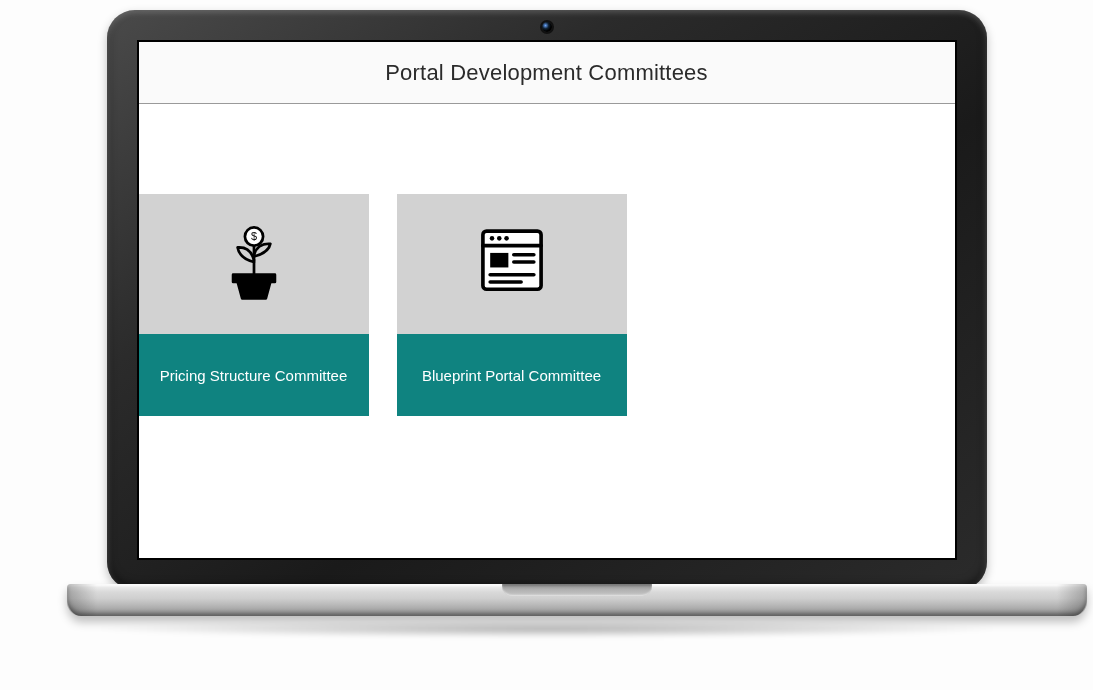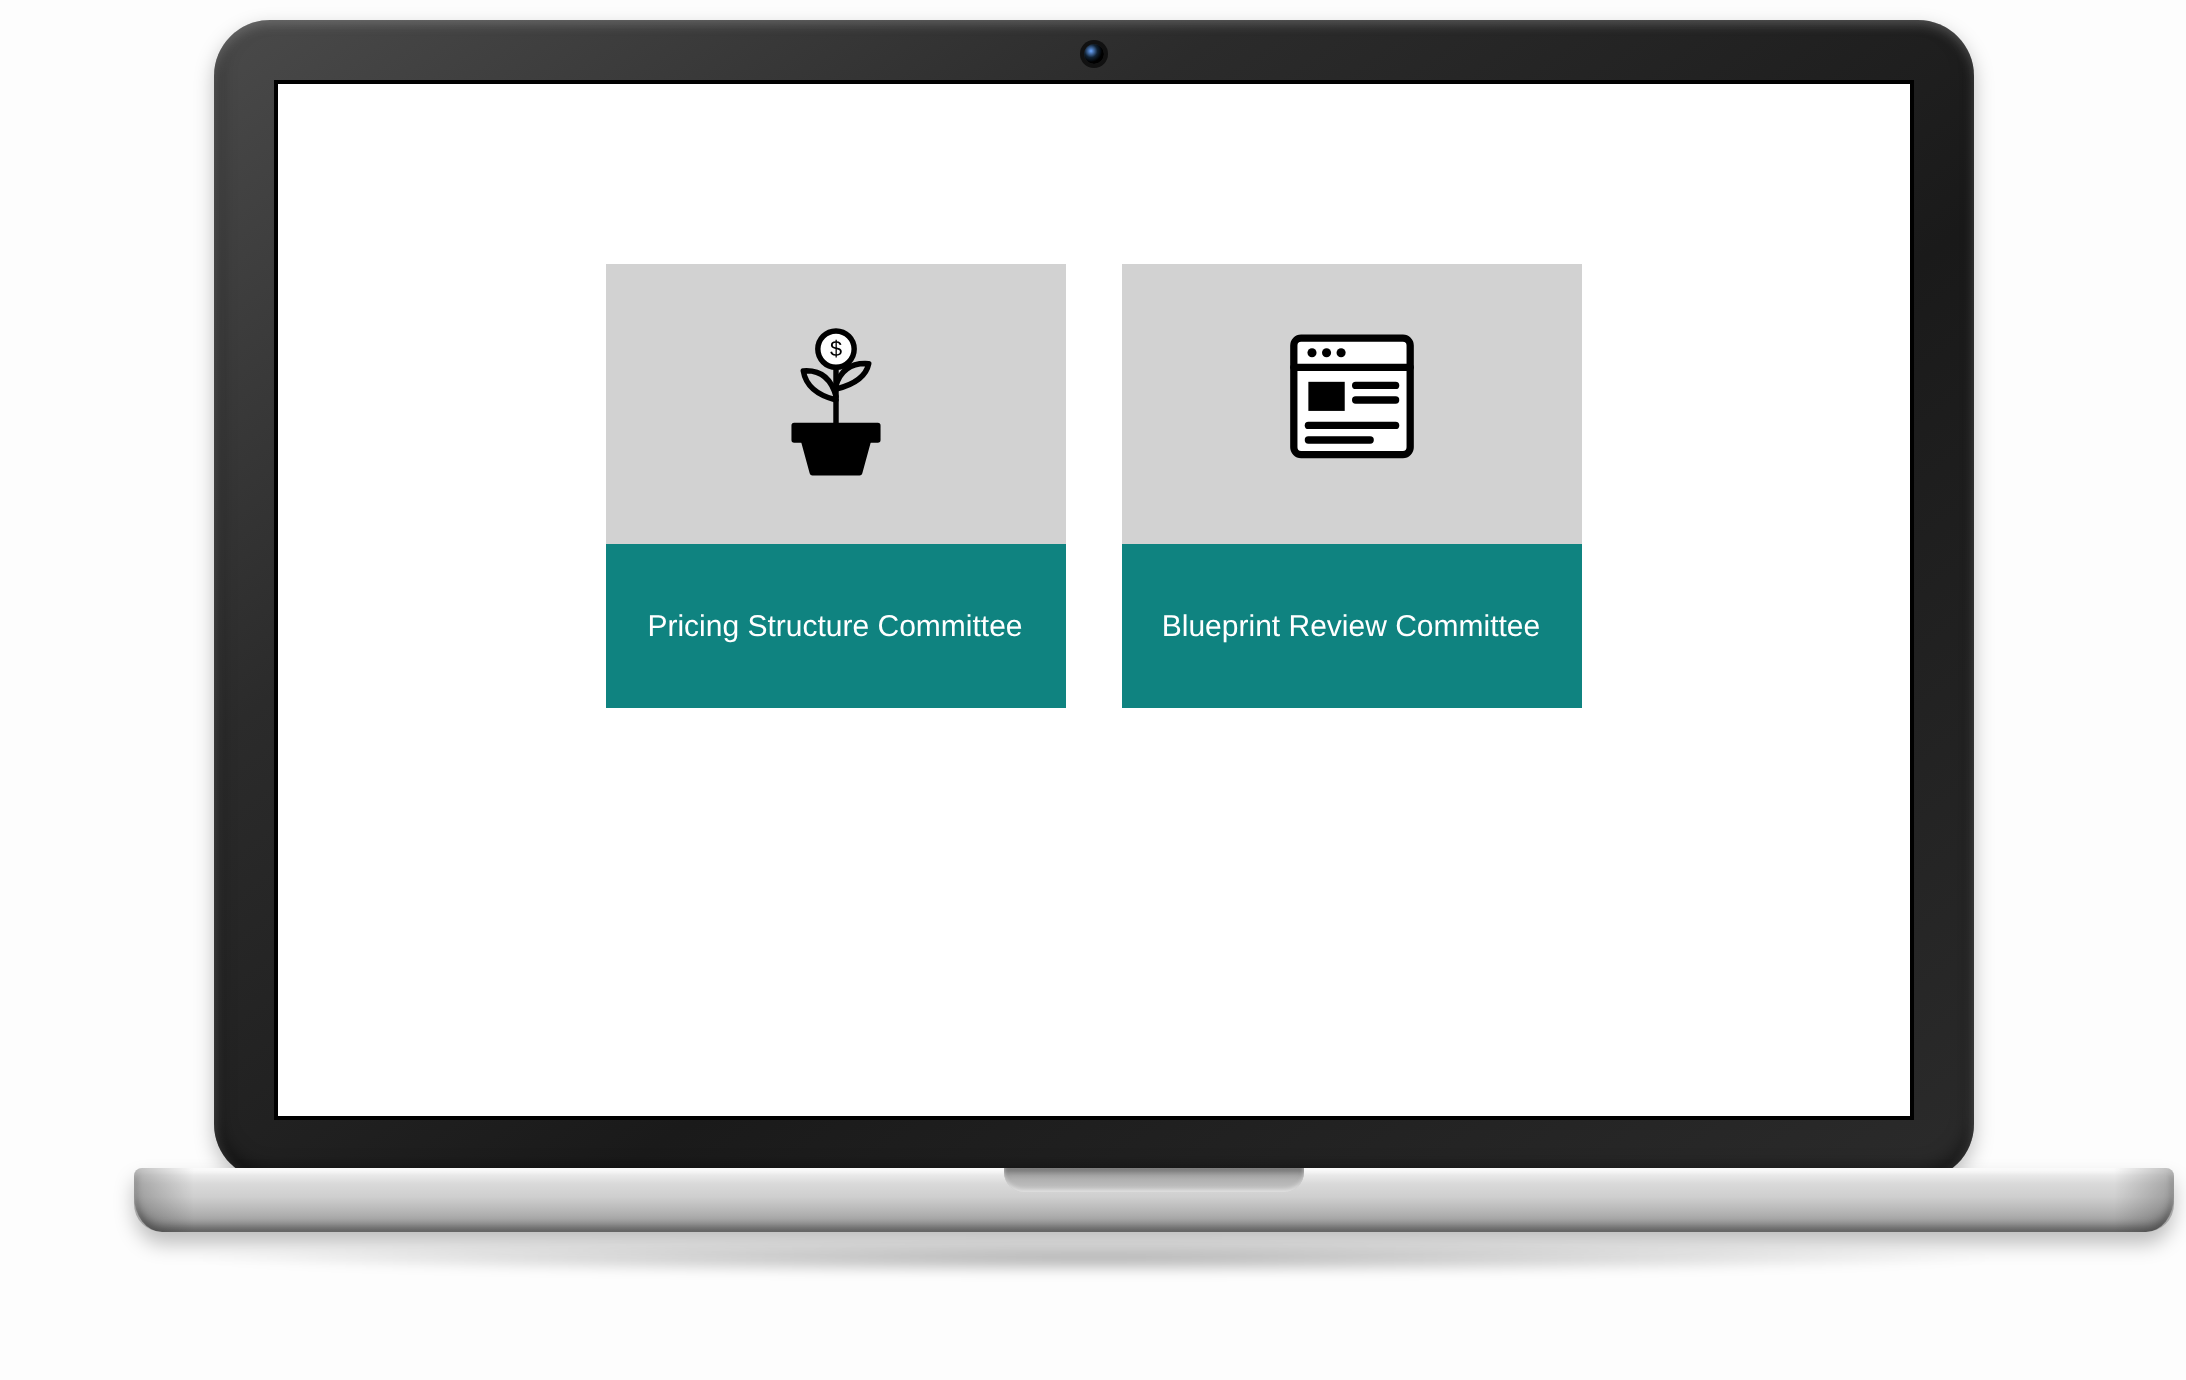--- a/index.html
+++ b/index.html
@@ -101,21 +101,21 @@
   .page-header h1 {
     font-size: 22px;
     font-weight: 400;
     color: #2b2b2b;
     letter-spacing: .2px;
   }
   .page-body {
     flex: 1;
     display: flex;
     align-items: flex-start;
-    justify-content: center;
+    justify-content: flex-start;
     padding-top: 90px;
   }
   .cards {
     display: flex;
     gap: 28px;
   }
   .card {
     width: 230px;
     height: 222px;
     display: flex;
@@ -196,20 +196,23 @@
     </g>
   </defs>
 </svg>
 
 <div class="laptop-wrap">
   <div class="bezel">
     <div class="camera"></div>
 
     <div class="screen">
 
+      <div class="page-header">
+        <h1>Portal Development Committees</h1>
+      </div>
 
       <div class="page-body">
         <div class="cards">
 
           <div class="card">
             <div class="thumb">
               <span>
                 <svg viewBox="0 0 88 88">
                     <use href="#money-plant-icon"></use>
                   </svg>
@@ -219,21 +222,21 @@
           </div>
 
           <div class="card">
             <div class="thumb">
               <span>
                 <svg viewBox="0 0 88 88">
                     <use href="#webpage-icon"></use>
                   </svg>
               </span>
             </div>
-            <div class="label">Blueprint Review Committee</div>
+            <div class="label">Blueprint Portal Committee</div>
           </div>
 
 
         </div>
       </div>
 
     </div>
   </div>
 
   <div class="base">

